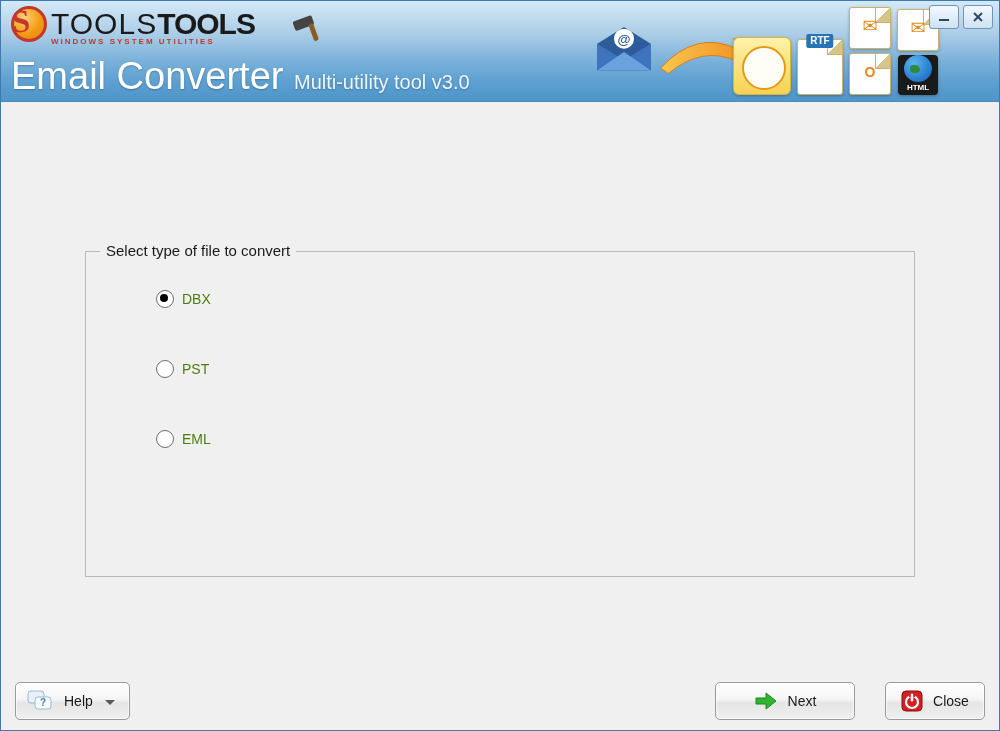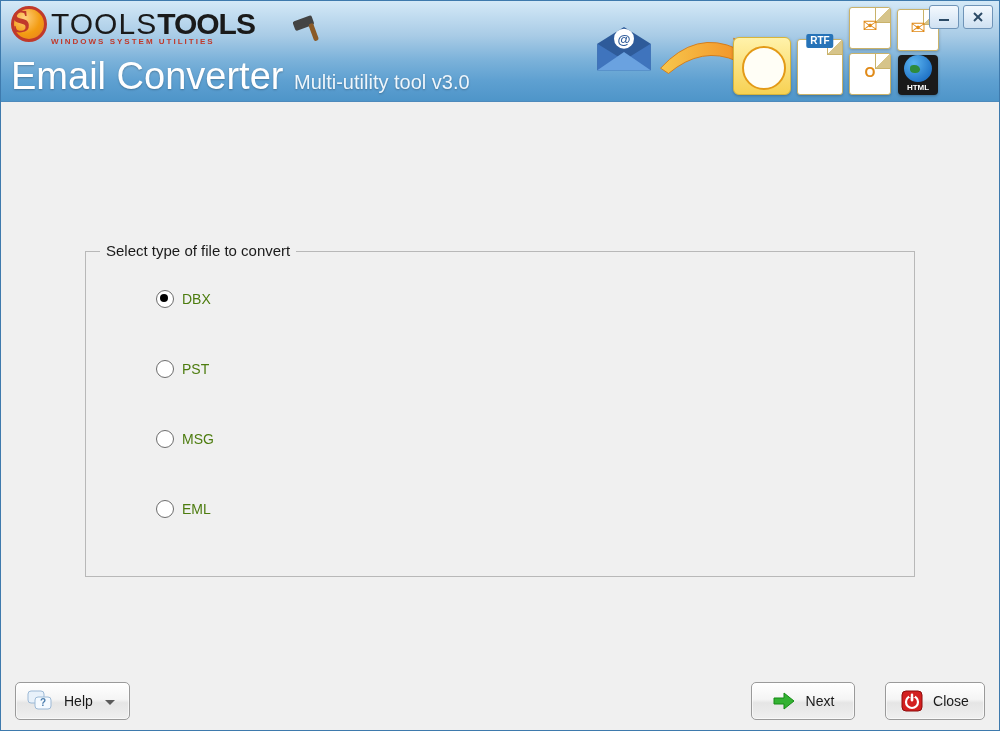--- a/index.html
+++ b/index.html
@@ -163,21 +163,21 @@
     border:1px solid #9a9a9a;border-radius:5px;
     background:linear-gradient(to bottom,#ffffff 0%,#f5f5f5 45%,#e5e5e5 55%,#efefef 100%);
     display:flex;align-items:center;justify-content:center;
     font:400 14px/1 "Segoe UI",Tahoma,Arial,sans-serif;color:#1a1a1a;
     cursor:pointer;box-sizing:border-box;
     box-shadow:inset 0 0 0 1px rgba(255,255,255,.6);
   }
   .btn .icon{margin-right:10px;display:flex;align-items:center;}
   .btn-help{left:14px;width:115px;justify-content:flex-start;padding-left:10px;}
   .btn-help .caret{margin-left:12px;}
-  .btn-next{right:144px;width:104px;}
+  .btn-next{right:144px;width:140px;}
   .btn-close{right:14px;width:100px;}
 </style>
 </head>
 <body>
 
 <div class="window">
 
   <div class="winbtns">
     <div class="winbtn">
       <svg width="14" height="12">
@@ -266,24 +266,20 @@
           <div class="radio-row" data-selected="true">
             <span class="radio-outer"></span>
             <span class="radio-label">DBX</span>
           </div>
           <div class="radio-row" data-selected="false">
             <span class="radio-outer"></span>
             <span class="radio-label">PST</span>
           </div>
           <div class="radio-row" data-selected="false">
             <span class="radio-outer"></span>
-            <span class="radio-label">MSG</span>
-          </div>
-          <div class="radio-row" data-selected="false">
-            <span class="radio-outer"></span>
             <span class="radio-label">EML</span>
           </div>
         </div>
     </fieldset>
   </div>
 
   <div class="footer">
     <div class="btn btn-help">
       <span class="icon">
         <svg width="28" height="26" viewBox="0 0 28 26">

